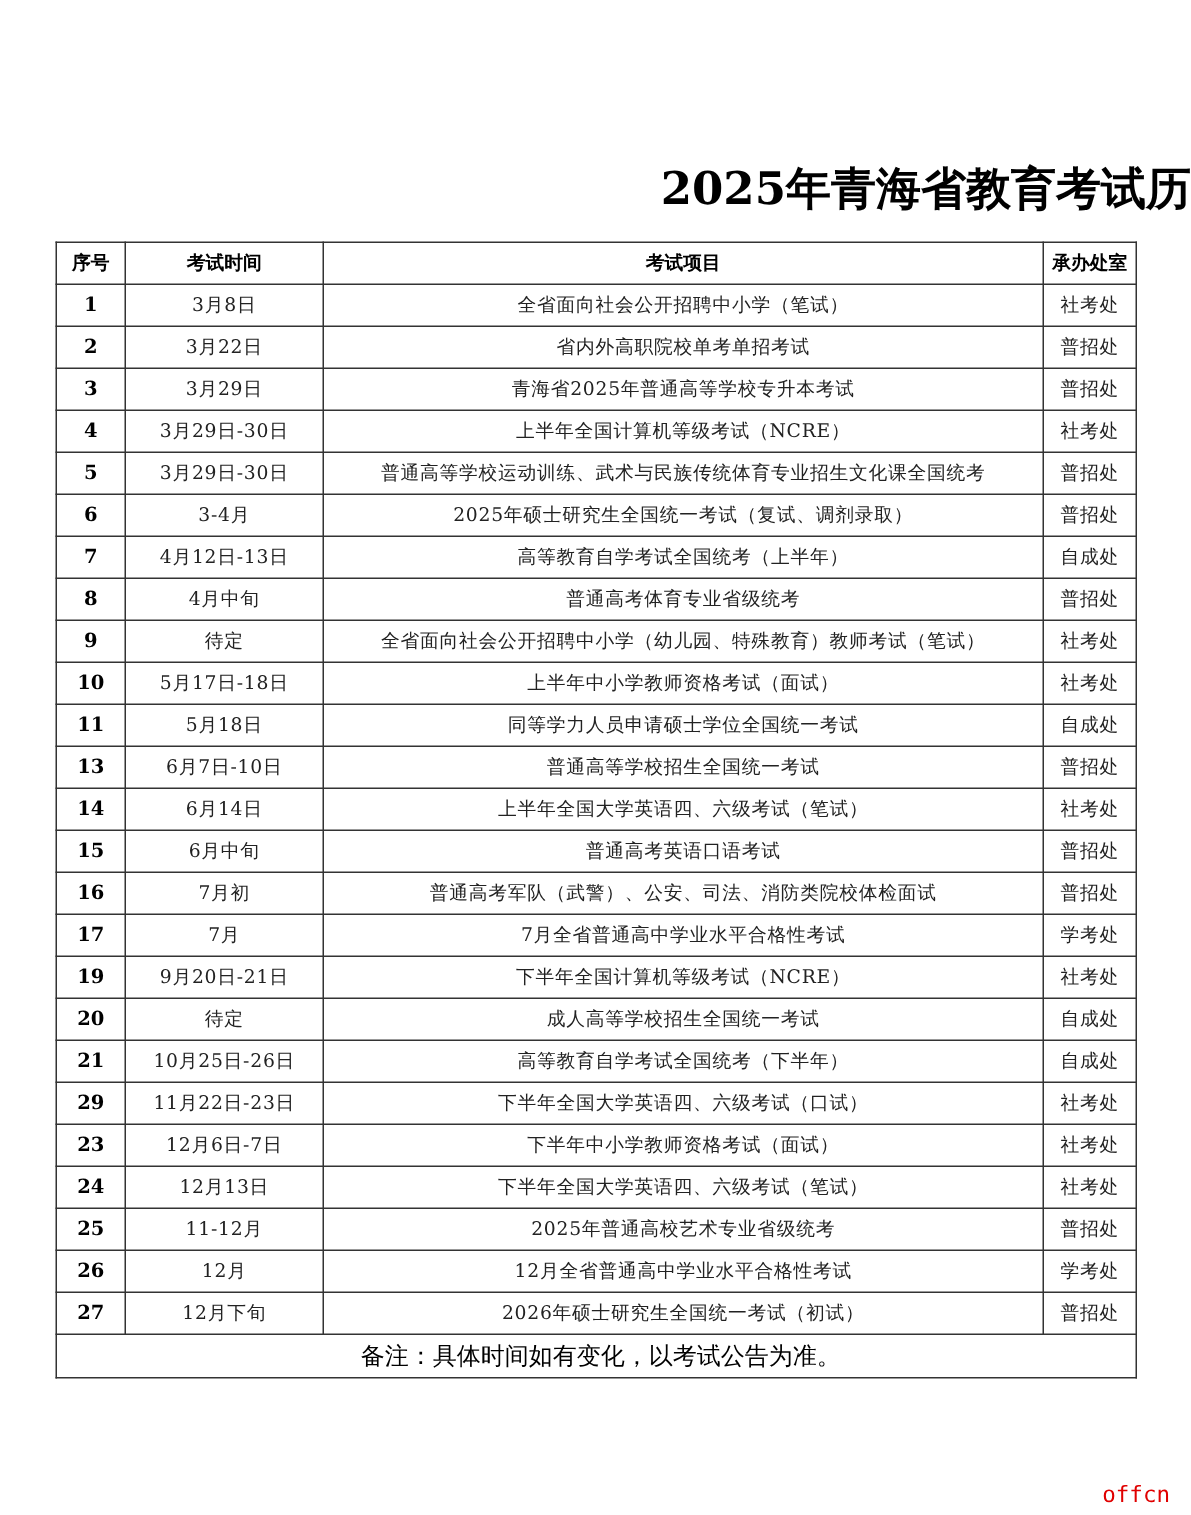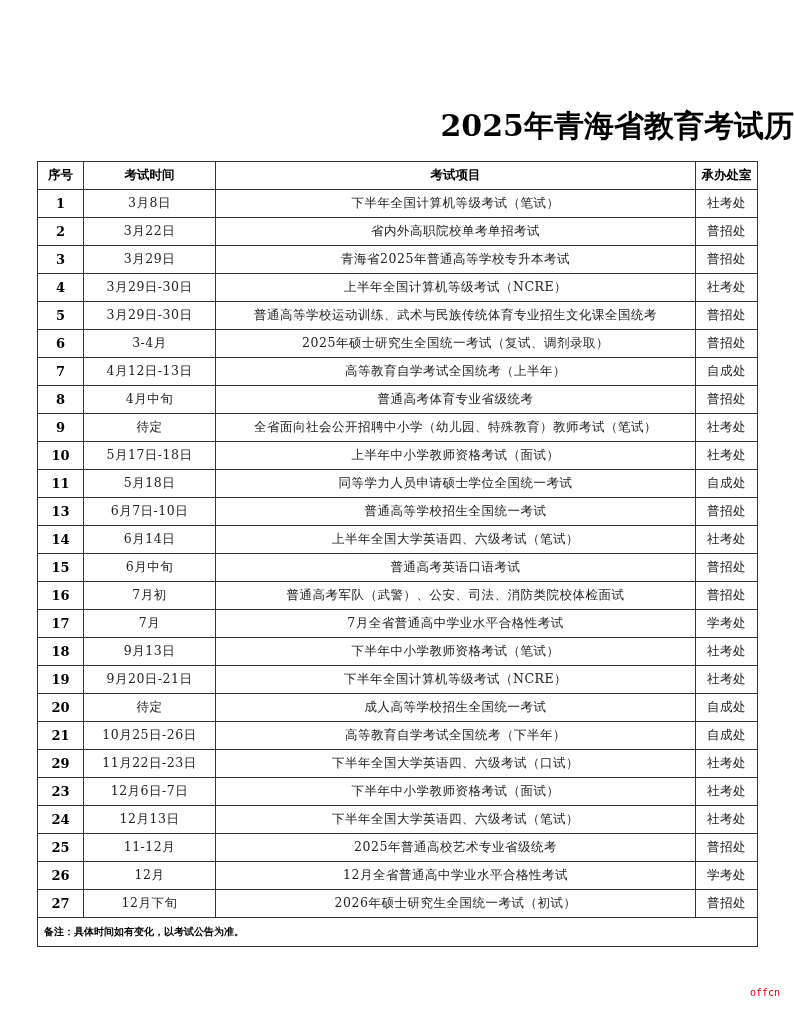--- a/index.html
+++ b/index.html
@@ -59,33 +59,33 @@
       font-weight: bold;
       font-size: 13px;
       color: #000;
     }
     table.cal td.time, table.cal td.item, table.cal td.dept {
       color: #222;
       font-weight: normal;
       letter-spacing: 0.5px;
     }
     table.cal td.note {
-      text-align: left;
+      text-align: center;
       padding-left: 6px;
-      font-weight: bold;
-      font-size: 10px;
+      font-weight: normal;
+      font-size: 16px;
       height: 28px;
       color: #000;
     }
     .watermark {
       position: absolute;
       right: 14px;
       top: 987px;
       font-family: "DejaVu Sans Mono", "Liberation Mono", monospace;
-      font-size: 10px;
+      font-size: 15px;
       color: #e00000;
       letter-spacing: 0px;
     }
   </style>
 </head>
 <body>
 
 <div class="doc-title">2025年青海省教育考试历</div>
 
 <table class="cal">
@@ -100,21 +100,21 @@
       <th>序号</th>
       <th>考试时间</th>
       <th>考试项目</th>
       <th>承办处室</th>
     </tr>
   </thead>
   <tbody id="rows">
       <tr>
         <td class="seq">1</td>
         <td class="time">3月8日</td>
-        <td class="item">下半年全国计算机等级考试（笔试）</td>
+        <td class="item">全省面向社会公开招聘中小学（笔试）</td>
         <td class="dept">社考处</td>
       </tr>
       <tr>
         <td class="seq">2</td>
         <td class="time">3月22日</td>
         <td class="item">省内外高职院校单考单招考试</td>
         <td class="dept">普招处</td>
       </tr>
       <tr>
         <td class="seq">3</td>
@@ -192,26 +192,20 @@
         <td class="seq">16</td>
         <td class="time">7月初</td>
         <td class="item">普通高考军队（武警）、公安、司法、消防类院校体检面试</td>
         <td class="dept">普招处</td>
       </tr>
       <tr>
         <td class="seq">17</td>
         <td class="time">7月</td>
         <td class="item">7月全省普通高中学业水平合格性考试</td>
         <td class="dept">学考处</td>
-      </tr>
-      <tr>
-        <td class="seq">18</td>
-        <td class="time">9月13日</td>
-        <td class="item">下半年中小学教师资格考试（笔试）</td>
-        <td class="dept">社考处</td>
       </tr>
       <tr>
         <td class="seq">19</td>
         <td class="time">9月20日-21日</td>
         <td class="item">下半年全国计算机等级考试（NCRE）</td>
         <td class="dept">社考处</td>
       </tr>
       <tr>
         <td class="seq">20</td>
         <td class="time">待定</td>

